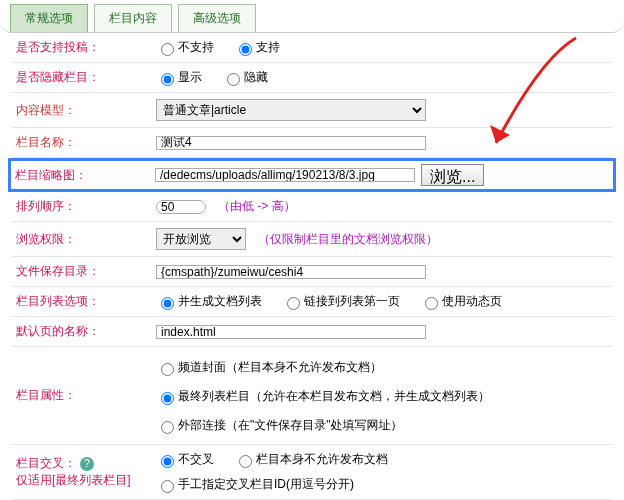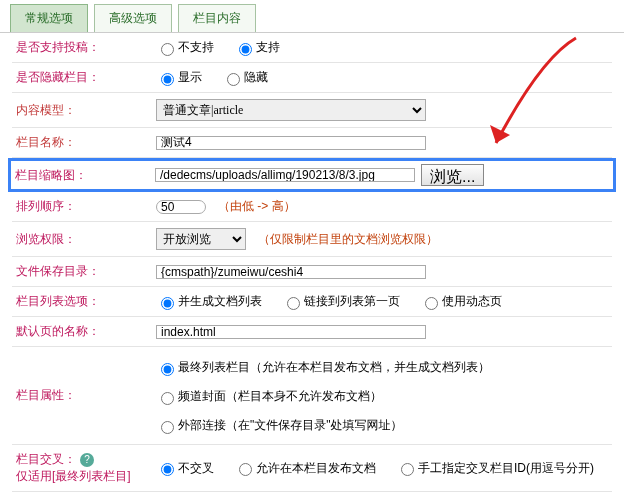--- a/index.html
+++ b/index.html
@@ -11,20 +11,21 @@
     background: #fff;
     width: 624px;
     position: relative;
   }
   .container { width: 624px; position: relative; }
   .tabs {
     display: flex;
     gap: 6px;
     padding: 4px 10px 0 10px;
     border-bottom: 1px solid #ccc;
+    border-radius: 12px;
   }
   .tab {
     padding: 5px 14px;
     border: 1px solid #a6c3a2;
     background: #f4f9f3;
     color: #2a6d2a;
     cursor: pointer;
     border-bottom: none;
   }
   .tab.active {
@@ -58,31 +59,31 @@
     height: 14px;
   }
   select {
     border: 1px solid #aaa;
     padding: 1px 2px;
     font-size: 12px;
     font-family: inherit;
     height: 22px;
   }
   .tiny-input { width: 50px; border-radius: 7px; }
-  .wide-input { width: 270px; font-family: Liberation Serif, serif; }
+  .wide-input { width: 270px; }
   .thumb-input { width: 260px; }
   .browse-btn {
     border: 1px solid #888;
     background: linear-gradient(#fdfdfd,#e3e3e3);
     padding: 2px 8px;
     font-size: 16px;
     cursor: pointer;
     height: 22px;
   }
-  .hint { color: #c2410c; margin-left: 6px; }
+  .hint { color: #a21caf; margin-left: 6px; }
   .highlight-box {
     border: 3px solid #3b82f6;
     padding: 3px 4px;
     margin: 0 -4px;
   }
   .multi { padding-top: 6px; }
   .multi .radio-opt { margin-bottom: 4px; }
   .buttons { padding: 10px 14px; display: flex; gap: 40px; }
   .arrow {
     position: absolute;
@@ -91,22 +92,22 @@
     pointer-events: none;
   }
   .help-icon::after { content: "?"; display:inline-block; width:14px; height:14px; border-radius:50%; background:#5a9; color:#fff; font-size:10px; text-align:center; line-height:14px; margin-left:4px; }
 </style>
 </head>
 <body>
 <div class="container">
 
 <div class="tabs">
   <div class="tab active">常规选项</div>
+  <div class="tab">栏目内容</div>
   <div class="tab">高级选项</div>
-  <div class="tab">栏目内容</div>
 </div>
 
 <div class="form-area">
 
   <div class="row">
     <div class="lbl">是否支持投稿：</div>
     <div class="field">
       <label class="radio-opt">
             <input type="radio" name="post" style="">
             <span>不支持</span>
@@ -203,47 +204,47 @@
     <div class="lbl">默认页的名称：</div>
     <div class="field">
       <input type="text" class="wide-input" value="index.html" style="">
     </div>
   </div>
 
   <div class="row">
     <div class="lbl">栏目属性：</div>
     <div class="field multi" style="flex-direction:column;align-items:flex-start">
       <label class="radio-opt">
+            <input type="radio" name="attr" style="">
+            <span>频道封面（栏目本身不允许发布文档）</span>
+          </label>
+      <label class="radio-opt">
             <input type="radio" name="attr" checked="" style="">
             <span>最终列表栏目（允许在本栏目发布文档，并生成文档列表）</span>
-          </label>
-      <label class="radio-opt">
-            <input type="radio" name="attr" style="">
-            <span>频道封面（栏目本身不允许发布文档）</span>
           </label>
       <label class="radio-opt">
             <input type="radio" name="attr" style="">
             <span>外部连接（在"文件保存目录"处填写网址）</span>
           </label>
     </div>
   </div>
 
   <div class="row">
     <div class="lbl">
       <span>栏目交叉：</span><span class="help-icon"></span><br>
       <span>仅适用[最终列表栏目]</span>
     </div>
     <div class="field">
       <label class="radio-opt">
             <input type="radio" name="cross" checked="" style="">
             <span>不交叉</span>
           </label>
       <label class="radio-opt">
             <input type="radio" name="cross" style="">
-            <span>允许在本栏目发布文档</span>
+            <span>栏目本身不允许发布文档</span>
           </label>
       <label class="radio-opt">
             <input type="radio" name="cross" style="">
             <span>手工指定交叉栏目ID(用逗号分开)</span>
           </label>
     </div>
   </div>
 
   <div class="buttons">
     

